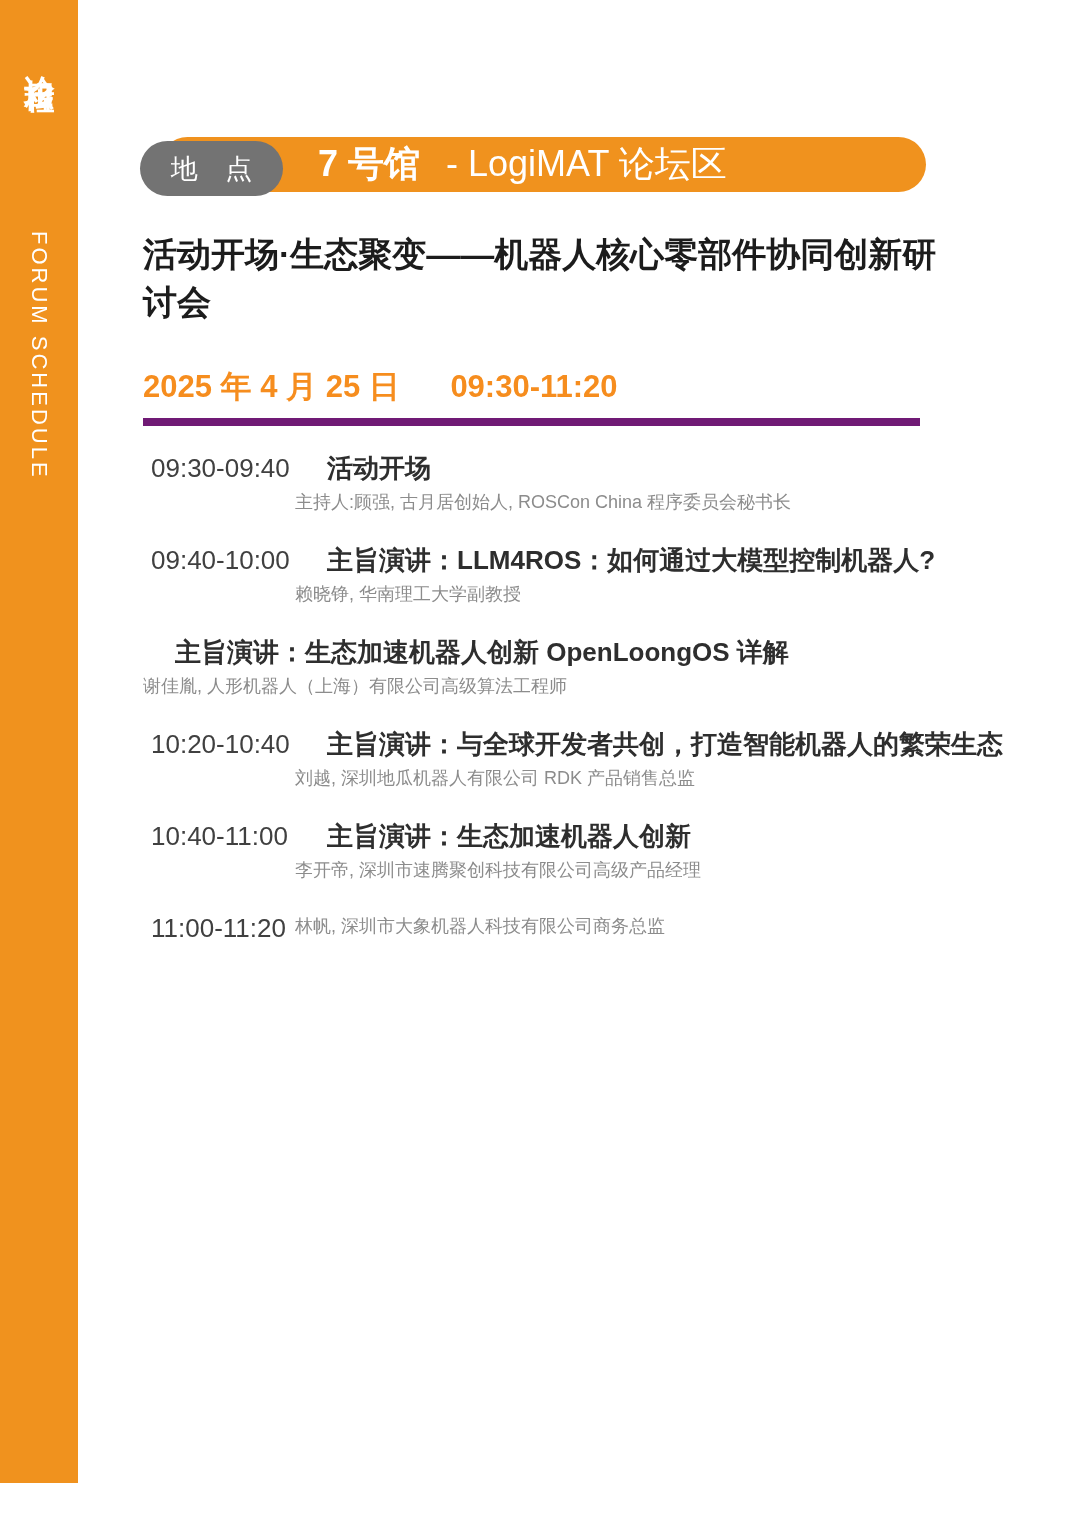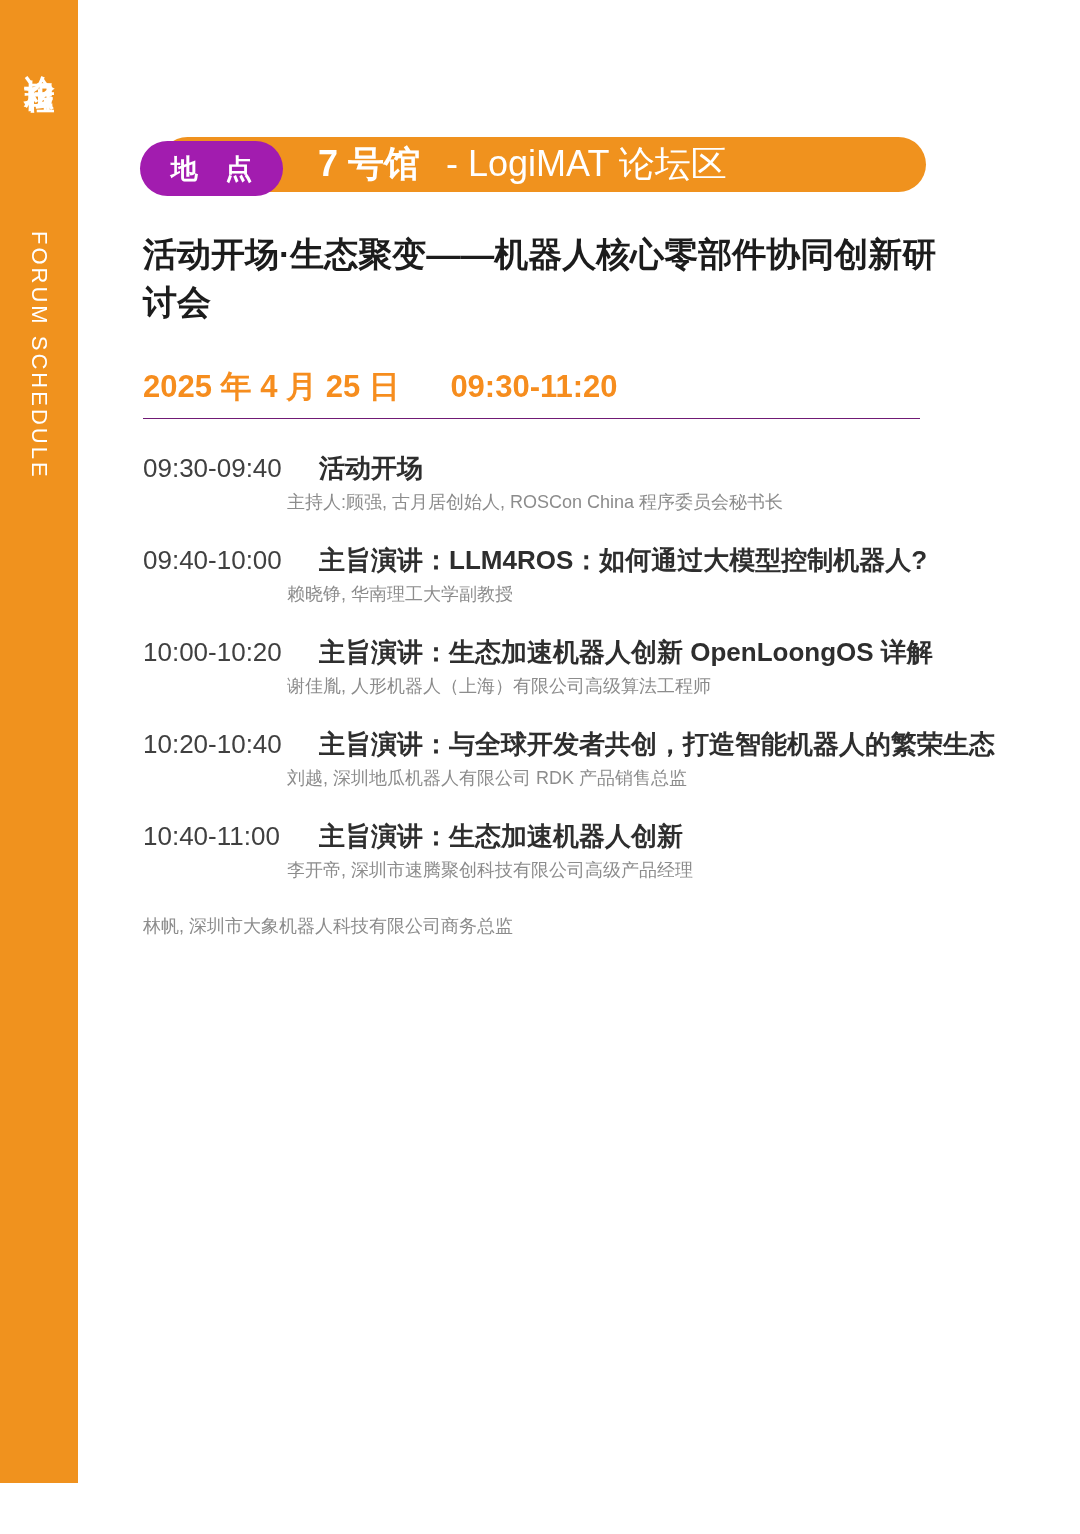--- a/index.html
+++ b/index.html
@@ -52,44 +52,44 @@
     padding-left: 158px;
     color: #ffffff;
     font-size: 36px;
     white-space: nowrap;
   }
   .venue-bold { font-weight: 700; }
   .venue-rest { font-weight: 400; margin-left: 26px; }
   .loc-pill {
     position: absolute; left: 0; top: 4px;
     width: 143px; height: 55px;
-    background: #a21caf;
+    background: #737373;
     border-radius: 28px;
     display: flex; align-items: center; justify-content: center;
     color: #ffffff;
-    font-size: 27px; font-weight: 700;
+    font-size: 27px; font-weight: 400;
     letter-spacing: 10px;
     text-indent: 10px;
   }
 
   
   .forum-title {
     position: absolute; left: 143px; top: 230px;
     width: 812px;
     font-size: 34px; font-weight: 700;
     line-height: 48px;
     color: #1c1c1c;
   }
 
   
   .date-row {
     position: absolute; left: 143px; top: 366px;
     width: 777px;
     padding-bottom: 10px;
-    border-bottom: 1px solid #701a75;
+    border-bottom: 8px solid #701a75;
     color: #F68D1E;
     font-size: 31px; font-weight: 700;
     white-space: nowrap;
   }
   .date-time { margin-left: 42px; }
 
   
   .schedule {
     position: absolute; left: 143px; top: 450px;
     width: 790px;
@@ -97,20 +97,21 @@
   .item {
     display: flex;
     margin-bottom: 24px;
   }
   .item-time {
     width: 144px; flex-shrink: 0;
     font-size: 26px; font-weight: 400;
     color: #404040;
     line-height: 36px;
     white-space: nowrap;
+    margin-left: 8px;
   }
   .item-body { flex: 1; min-width: 0; }
   .item-title {
     font-size: 26px; font-weight: 700;
     color: #2e2e2e;
     line-height: 36px;
     white-space: nowrap;
     margin-left: 32px;
   }
   .item-speaker {
@@ -155,21 +156,20 @@
 
   <div class="item">
     <div class="item-time">09:40-10:00</div>
     <div class="item-body">
       <div class="item-title">主旨演讲：LLM4ROS：如何通过大模型控制机器人?</div>
       <div class="item-speaker">赖晓铮, 华南理工大学副教授</div>
     </div>
   </div>
 
   <div class="item">
-    <div class="item-time">10:00-10:20</div>
     <div class="item-body">
       <div class="item-title">主旨演讲：生态加速机器人创新 OpenLoongOS 详解</div>
       <div class="item-speaker">谢佳胤, 人形机器人（上海）有限公司高级算法工程师</div>
     </div>
   </div>
 
   <div class="item">
     <div class="item-time">10:20-10:40</div>
     <div class="item-body">
       <div class="item-title">主旨演讲：与全球开发者共创，打造智能机器人的繁荣生态</div>
@@ -179,18 +179,19 @@
 
   <div class="item">
     <div class="item-time">10:40-11:00</div>
     <div class="item-body">
       <div class="item-title">主旨演讲：生态加速机器人创新</div>
       <div class="item-speaker">李开帝, 深圳市速腾聚创科技有限公司高级产品经理</div>
     </div>
   </div>
 
   <div class="item">
+    <div class="item-time">11:00-11:20</div>
     <div class="item-body">
       <div class="item-speaker">林帆, 深圳市大象机器人科技有限公司商务总监</div>
     </div>
   </div>
 
 </div>
 
 </body></html>

